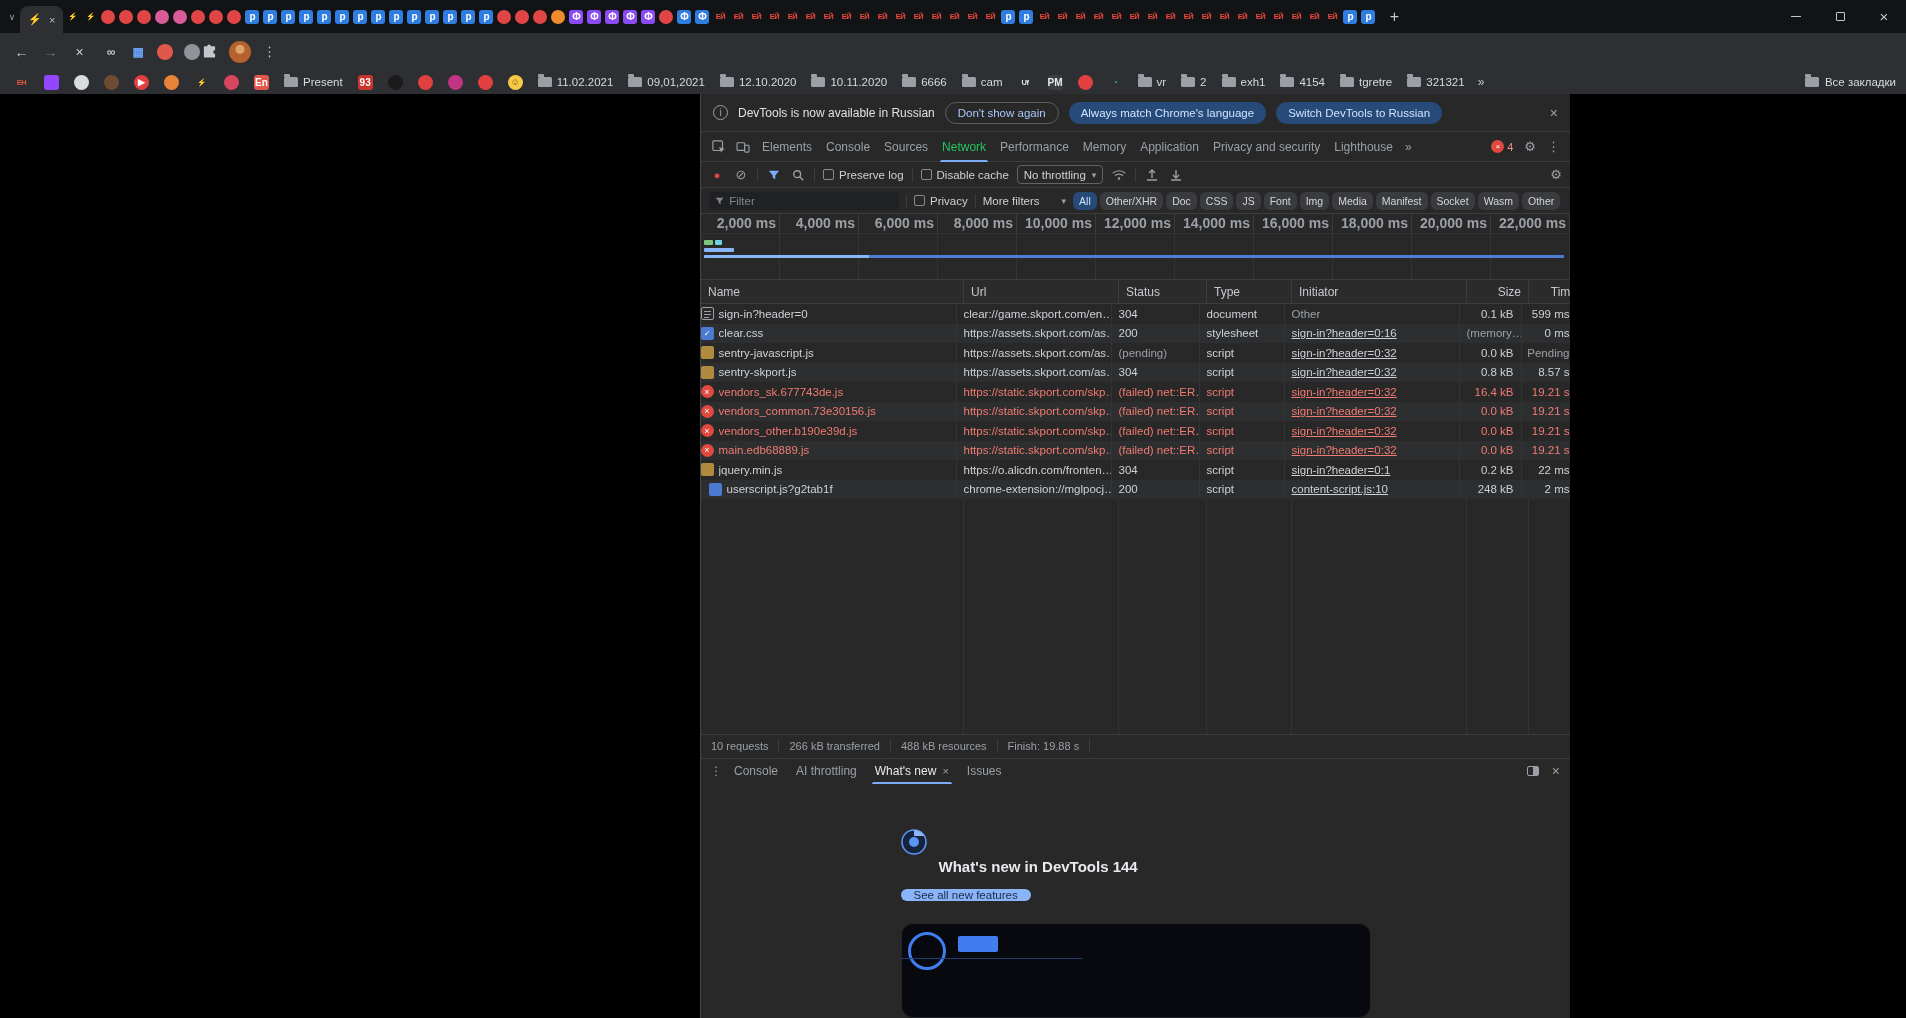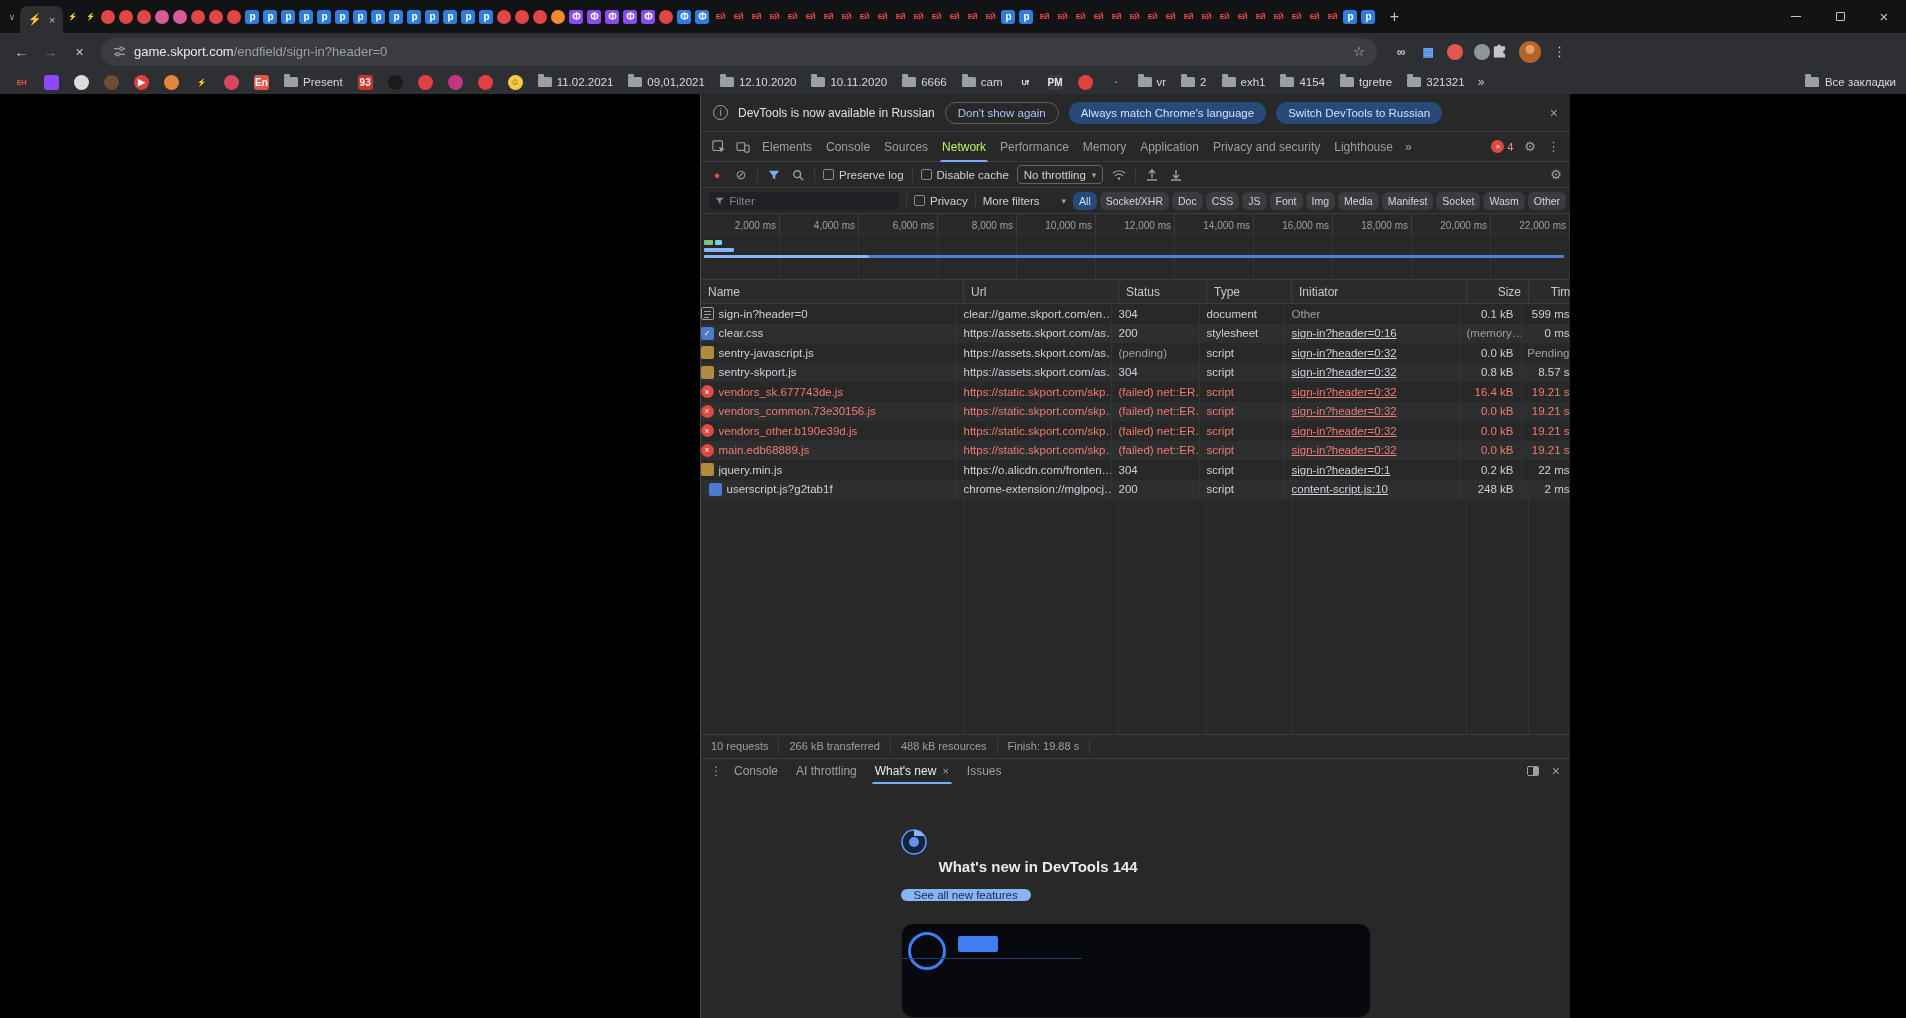--- a/index.html
+++ b/index.html
@@ -77,21 +77,21 @@
   .ib-btn.outline { border:1px solid #5a5d63; color:#a8c7fa; }
   .ib-btn.fill { background:#274a78; color:#cfe2ff; }
   .ib-close { margin-left:auto; color:#9aa0a6; font-size:14px; }
 
   .dt-tabbar { height:30px; flex:none; display:flex; align-items:center; border-bottom:1px solid #3c3c3c;
     padding:0 6px; }
   .dt-icbtn { width:24px; height:24px; display:flex; align-items:center; justify-content:center;
     color:#9aa0a6; flex:none; }
   .dt-tab { padding:0 7px; height:30px; display:flex; align-items:center; color:#9aa0a6; font-size:12px;
     white-space:nowrap; position:relative; flex:none; }
-  .dt-tab.active { color:#bef264; }
+  .dt-tab.active { color:#22c55e; }
   .dt-tab.active::after { content:""; position:absolute; bottom:0; left:5px; right:5px; height:2px;
     background:#7cacf8; border-radius:2px 2px 0 0; }
   .dt-more { color:#9aa0a6; padding:0 5px; }
   .dt-right { margin-left:auto; display:flex; align-items:center; gap:11px; padding-right:4px; }
   .err-badge { display:flex; align-items:center; gap:3px; }
   .err-circ { width:13px; height:13px; border-radius:50%; background:#e0493f; color:#fff; font-size:8px;
     display:flex; align-items:center; justify-content:center; }
   .err-count { color:#f28b82; font-size:11px; }
   .dim-ic { color:#9aa0a6; font-size:13px; }
 
@@ -117,22 +117,22 @@
     width:100%; font-family:inherit; }
   .f-input input::placeholder { color:#80868b; }
   .more-filters { display:flex; align-items:center; gap:22px; color:#cdd1d6; font-size:11.5px;
     white-space:nowrap; flex:none; }
   .chips { display:flex; gap:3px; align-items:center; flex:none; }
   .chip { height:18px; padding:0 6px; border-radius:6px; background:#3a3b3e; color:#d3d6da;
     font-size:10.5px; display:flex; align-items:center; white-space:nowrap; flex:none; }
   .chip.sel { background:#274a78; color:#cfe2ff; }
 
   .ruler { height:20px; flex:none; display:flex; border-bottom:1px solid #323232; }
-  .rcell { flex:1; border-right:1px solid #3a3a3a; color:#9aa0a6; font-size:10px; display:flex;
-    align-items:flex-end; justify-content:flex-end; padding:0 3px 2px 0; white-space:nowrap; overflow:hidden; }
+  .rcell { flex:1; border-right:1px solid #3a3a3a; color:#9aa0a6; font-size:14px; display:flex;
+    align-items:flex-end; justify-content:flex-end; padding:0 3px 2px 0; white-space:nowrap; overflow:hidden;font-weight:bold; }
   .overview { height:46px; flex:none; position:relative; border-bottom:1px solid #3c3c3c;
     background:repeating-linear-gradient(to right, transparent 0 78px, #343434 78px 79px); }
   .ov-bar { position:absolute; border-radius:1px; }
 
   .grid-head { height:24px; flex:none; display:flex; border-bottom:1px solid #3c3c3c; background:#2b2b2b;
     overflow:hidden; }
   .hcell { display:flex; align-items:center; padding:0 7px; font-size:12px; color:#c5c9ce;
     border-right:1px solid #3c3c3c; flex:none; white-space:nowrap; overflow:hidden; }
   .c-name { width:263px; } .c-url { width:155px; } .c-status { width:88px; } .c-type { width:85px; }
   .c-init { width:175px; } .c-size { width:62px; justify-content:flex-end; }
@@ -507,31 +507,20 @@
       </div>
     <div class="wc close">×</div>
   </div>
 </div>
 
 <div class="toolbar">
   <div class="toolbar-inner">
     <span class="nav-btn">←</span>
     <span class="nav-btn dim">→</span>
     <span class="nav-btn">×</span>
-    <div class="omnibox">
-      <span style="display:flex">
-        <svg width="13" height="13" viewBox="0 0 14 14" stroke="currentColor" stroke-width="1.4" fill="none">
-          <path d="M1 4h12M1 10h12"></path>
-            <circle cx="9" cy="4" r="1.8" fill="#3b3c40"></circle>
-            <circle cx="5" cy="10" r="1.8" fill="#3b3c40"></circle>
-        </svg>
-      </span>
-      <span class="ob-url"><span>game.skport.com</span><span class="path">/endfield/sign-in?header=0</span></span>
-      <span class="ob-star">☆</span>
-    </div>
     <div class="ext">
 
         <span class="fav txt" style="color: rgb(195, 198, 203);">∞</span>
 
         <span class="fav txt" style="color: rgb(106, 162, 248);">▦</span>
 
         <span class="fav ci" style="background: rgb(226, 87, 76);"></span>
 
         <span class="fav ci" style="background: rgb(143, 148, 154);"></span>
       </div>
@@ -848,21 +837,21 @@
     </span>
     <span class="vdiv"></span>
     <span class="more-filters">
       <span>More filters</span>
       <span class="caret">▾</span>
     </span>
     <div class="chips">
 
         <span class="chip sel">All</span>
 
-        <span class="chip">Socket/XHR</span>
+        <span class="chip">Other/XHR</span>
 
         <span class="chip">Doc</span>
 
         <span class="chip">CSS</span>
 
         <span class="chip">JS</span>
 
         <span class="chip">Font</span>
 
         <span class="chip">Img</span>

